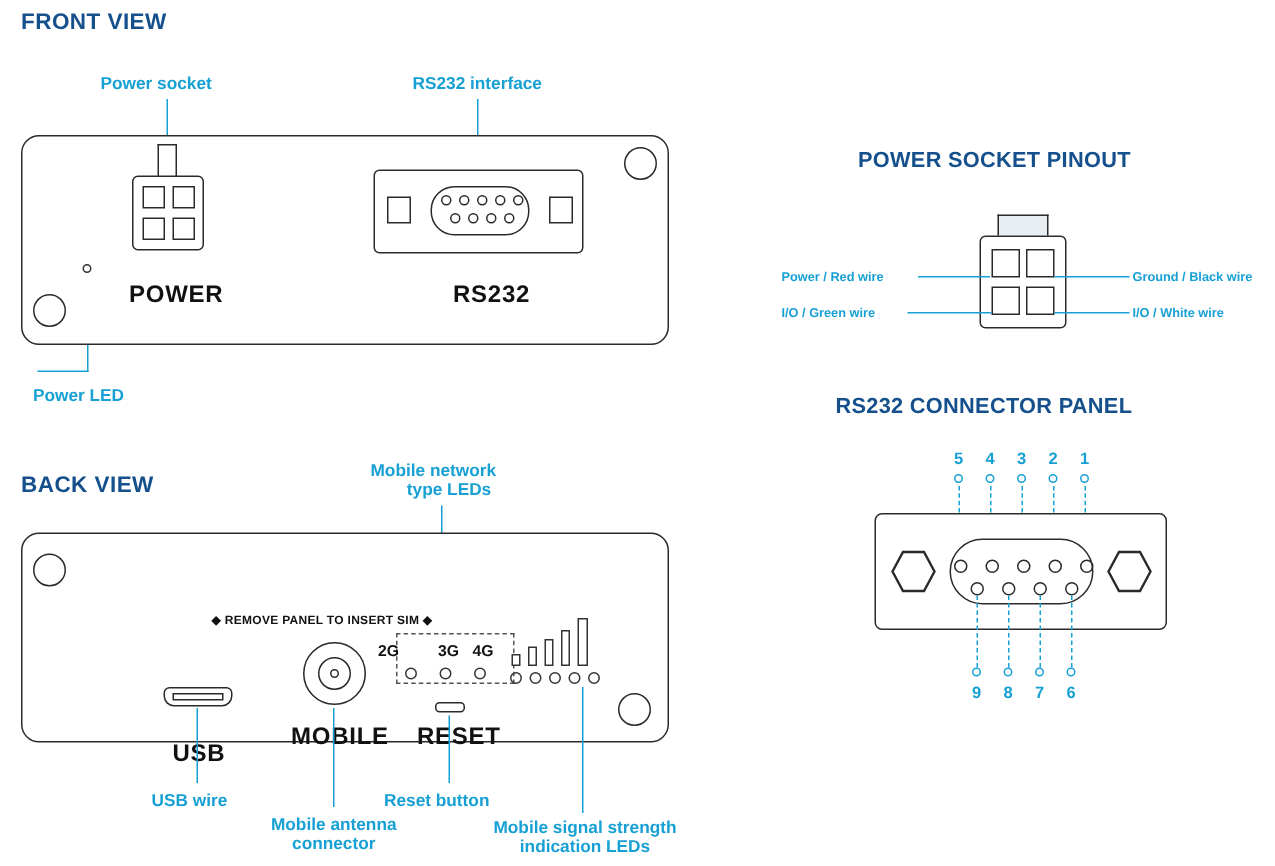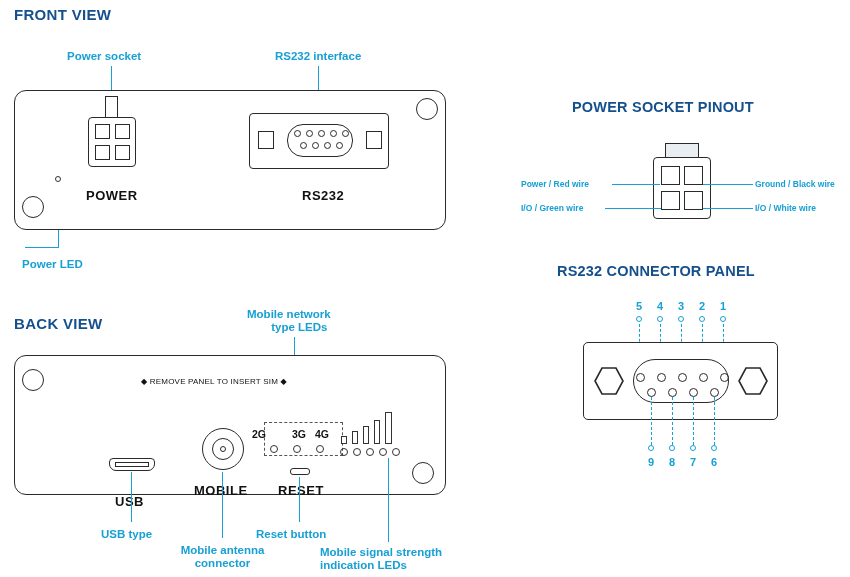--- a/index.html
+++ b/index.html
@@ -34,29 +34,30 @@
     font-size:8.5px;
     font-weight:bold;
   }
   .pin-num{
     color:#17a0d4;
     font-size:11px;
     font-weight:bold;
   }
   .dev-label{
     color:#111;
-    font-size:13px;
+    font-size:16px;
     font-weight:bold;
     letter-spacing:.5px;
   }
   .tiny-label{
     color:#111;
     font-size:8px;
-    font-weight:normal;
+    font-weight:bold;
     letter-spacing:.2px;
+    margin-top:32px;
   }
   .net-label{
     color:#111;
     font-size:10.5px;
     font-weight:bold;
   }
   
   .case{
     border:1.6px solid #2a2a2a;
     border-radius:12px;
@@ -196,33 +197,33 @@
 <div class="bar" style="left:363px;top:426px;width:6px;height:18px;"></div>
 <div class="bar" style="left:374px;top:420px;width:6px;height:24px;"></div>
 <div class="bar" style="left:385px;top:412px;width:7px;height:32px;"></div>
 <div class="led-dot" style="left:340px;top:448px;"></div>
 <div class="led-dot" style="left:353px;top:448px;"></div>
 <div class="led-dot" style="left:366px;top:448px;"></div>
 <div class="led-dot" style="left:379px;top:448px;"></div>
 <div class="led-dot" style="left:392px;top:448px;"></div>
 
 <div class="leader v" style="left:131px;top:472px;height:50px;"></div>
-<div class="abs callout" style="left:101px;top:528px;">USB type</div>
+<div class="abs callout" style="left:101px;top:528px;">USB wire</div>
 
 <div class="leader v" style="left:222px;top:472px;height:66px;"></div>
 <div class="abs callout" style="left:174px;top:544px;text-align:center;width:97px;">
   <span>Mobile antenna</span><br>
   <span>connector</span>
 </div>
 
 <div class="leader v" style="left:299px;top:477px;height:45px;"></div>
 <div class="abs callout" style="left:256px;top:528px;">Reset button</div>
 
 <div class="leader v" style="left:388px;top:458px;height:84px;"></div>
-<div class="abs callout" style="left:320px;top:546px;text-align:left;width:140px;">
+<div class="abs callout" style="left:320px;top:546px;text-align:center;width:140px;">
   <span>Mobile signal strength</span><br>
   <span>indication LEDs</span>
 </div>
 
 <div class="abs sect-title" style="left:572px;top:99px;">POWER SOCKET PINOUT</div>
 
 <div class="abs" style="left:665px;top:143px;width:34px;height:14px;border:1.4px solid #2a2a2a;border-bottom:none;background:#e9eef2;box-sizing:border-box;"></div>
 <div class="abs" style="left:653px;top:157px;width:58px;height:62px;border:1.6px solid #2a2a2a;border-radius:4px;background:#fff;box-sizing:border-box;"></div>
 <div class="abs" style="left:661px;top:166px;width:19px;height:19px;border:1.3px solid #2a2a2a;box-sizing:border-box;"></div>
 <div class="abs" style="left:684px;top:166px;width:19px;height:19px;border:1.3px solid #2a2a2a;box-sizing:border-box;"></div>

